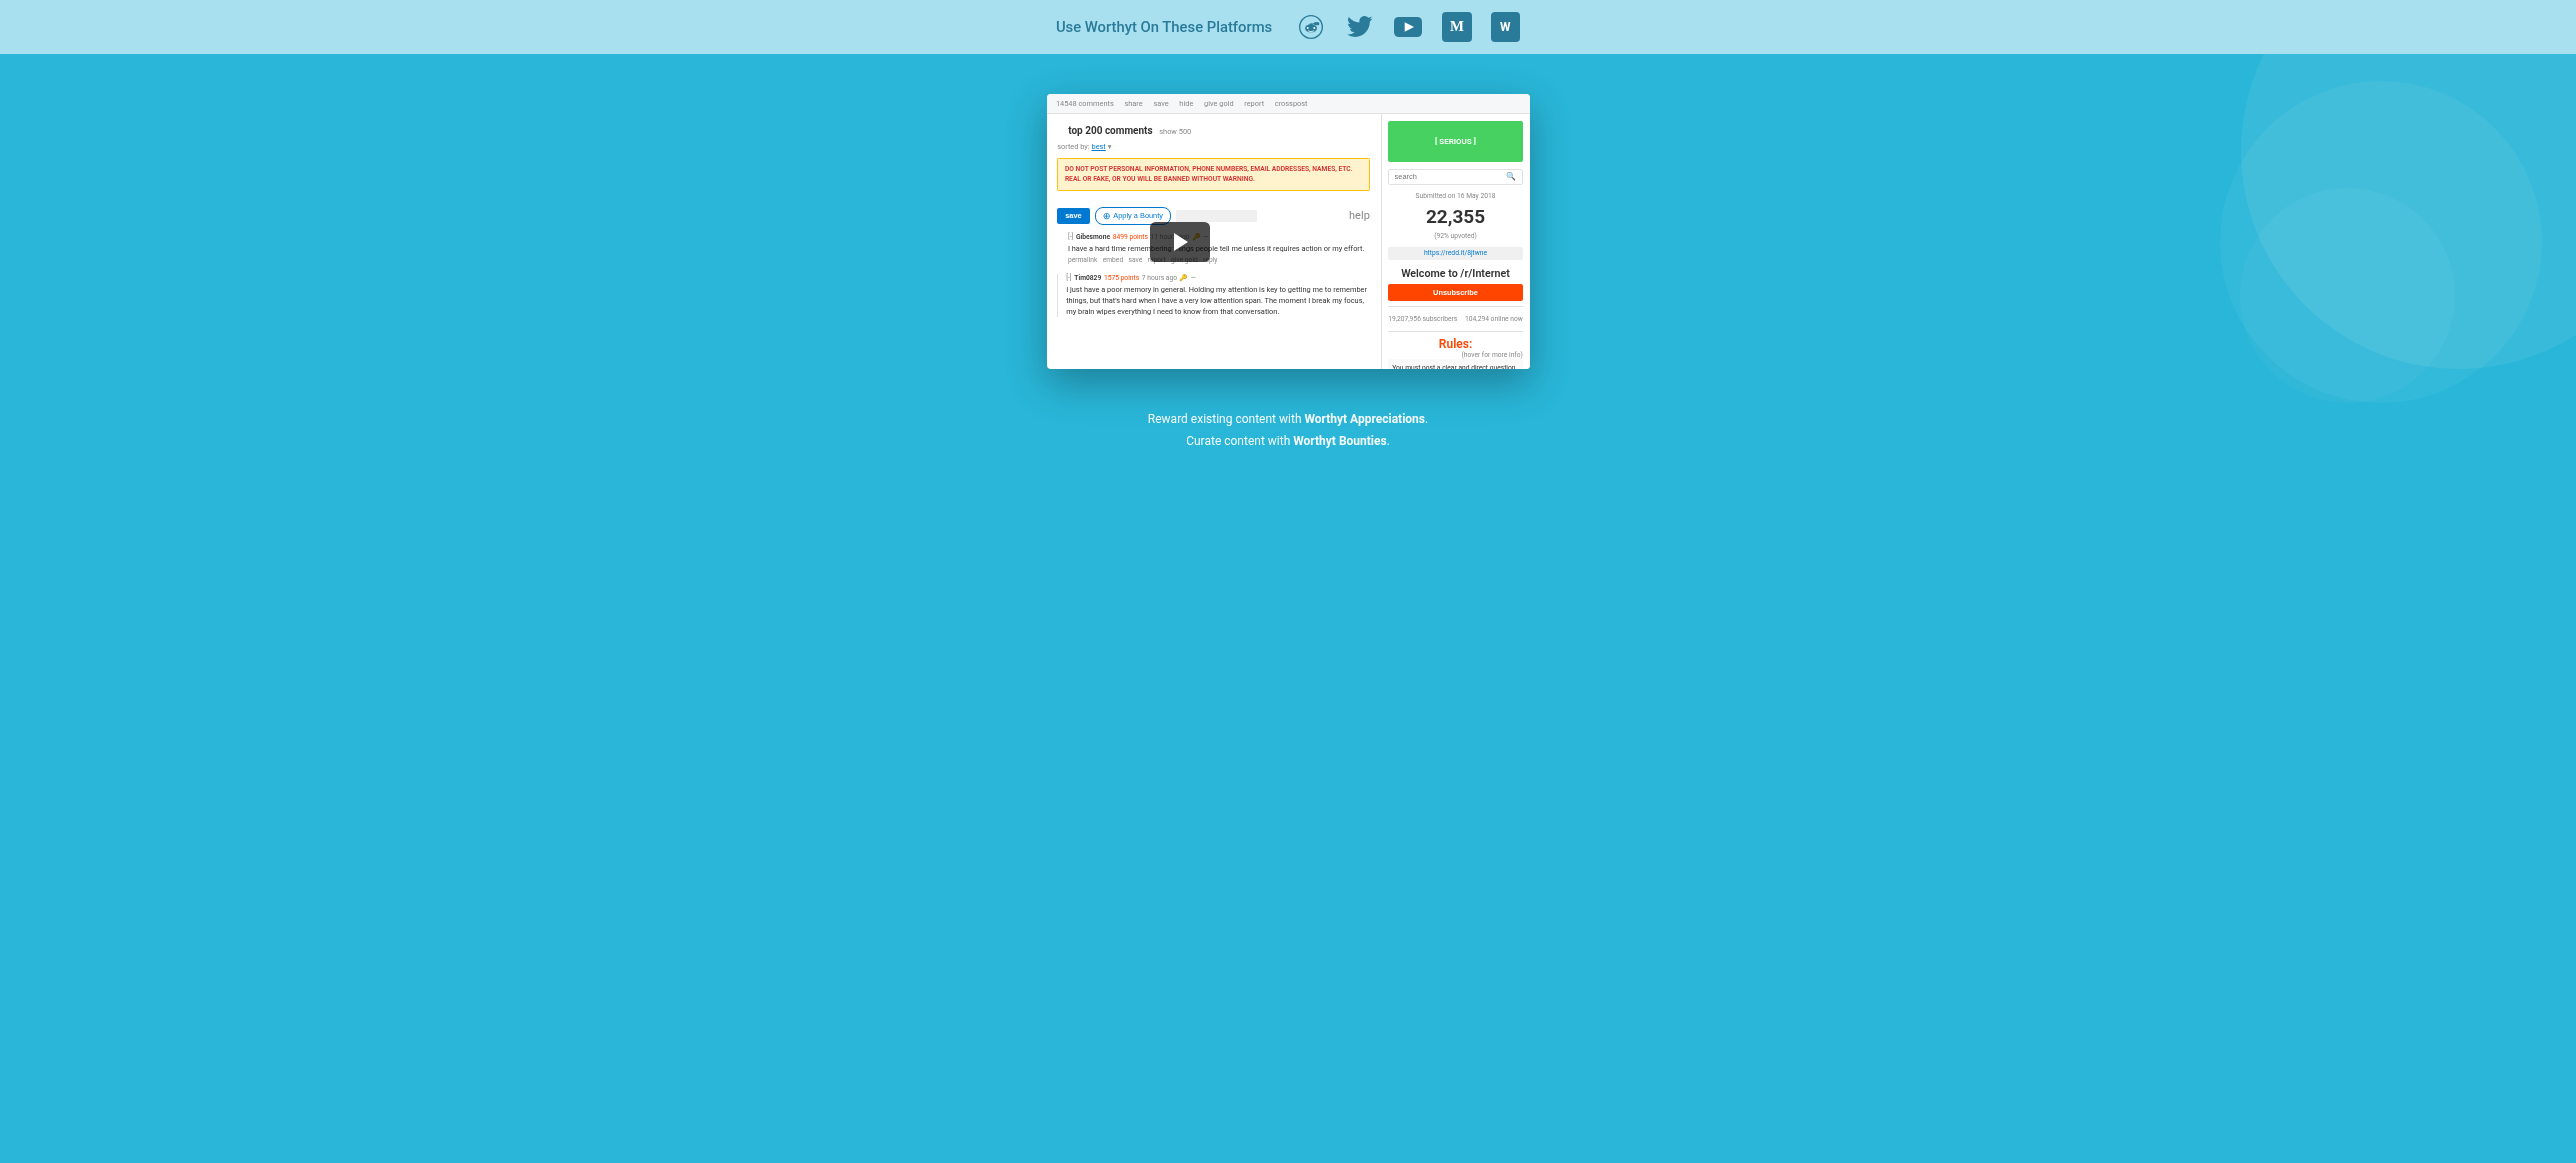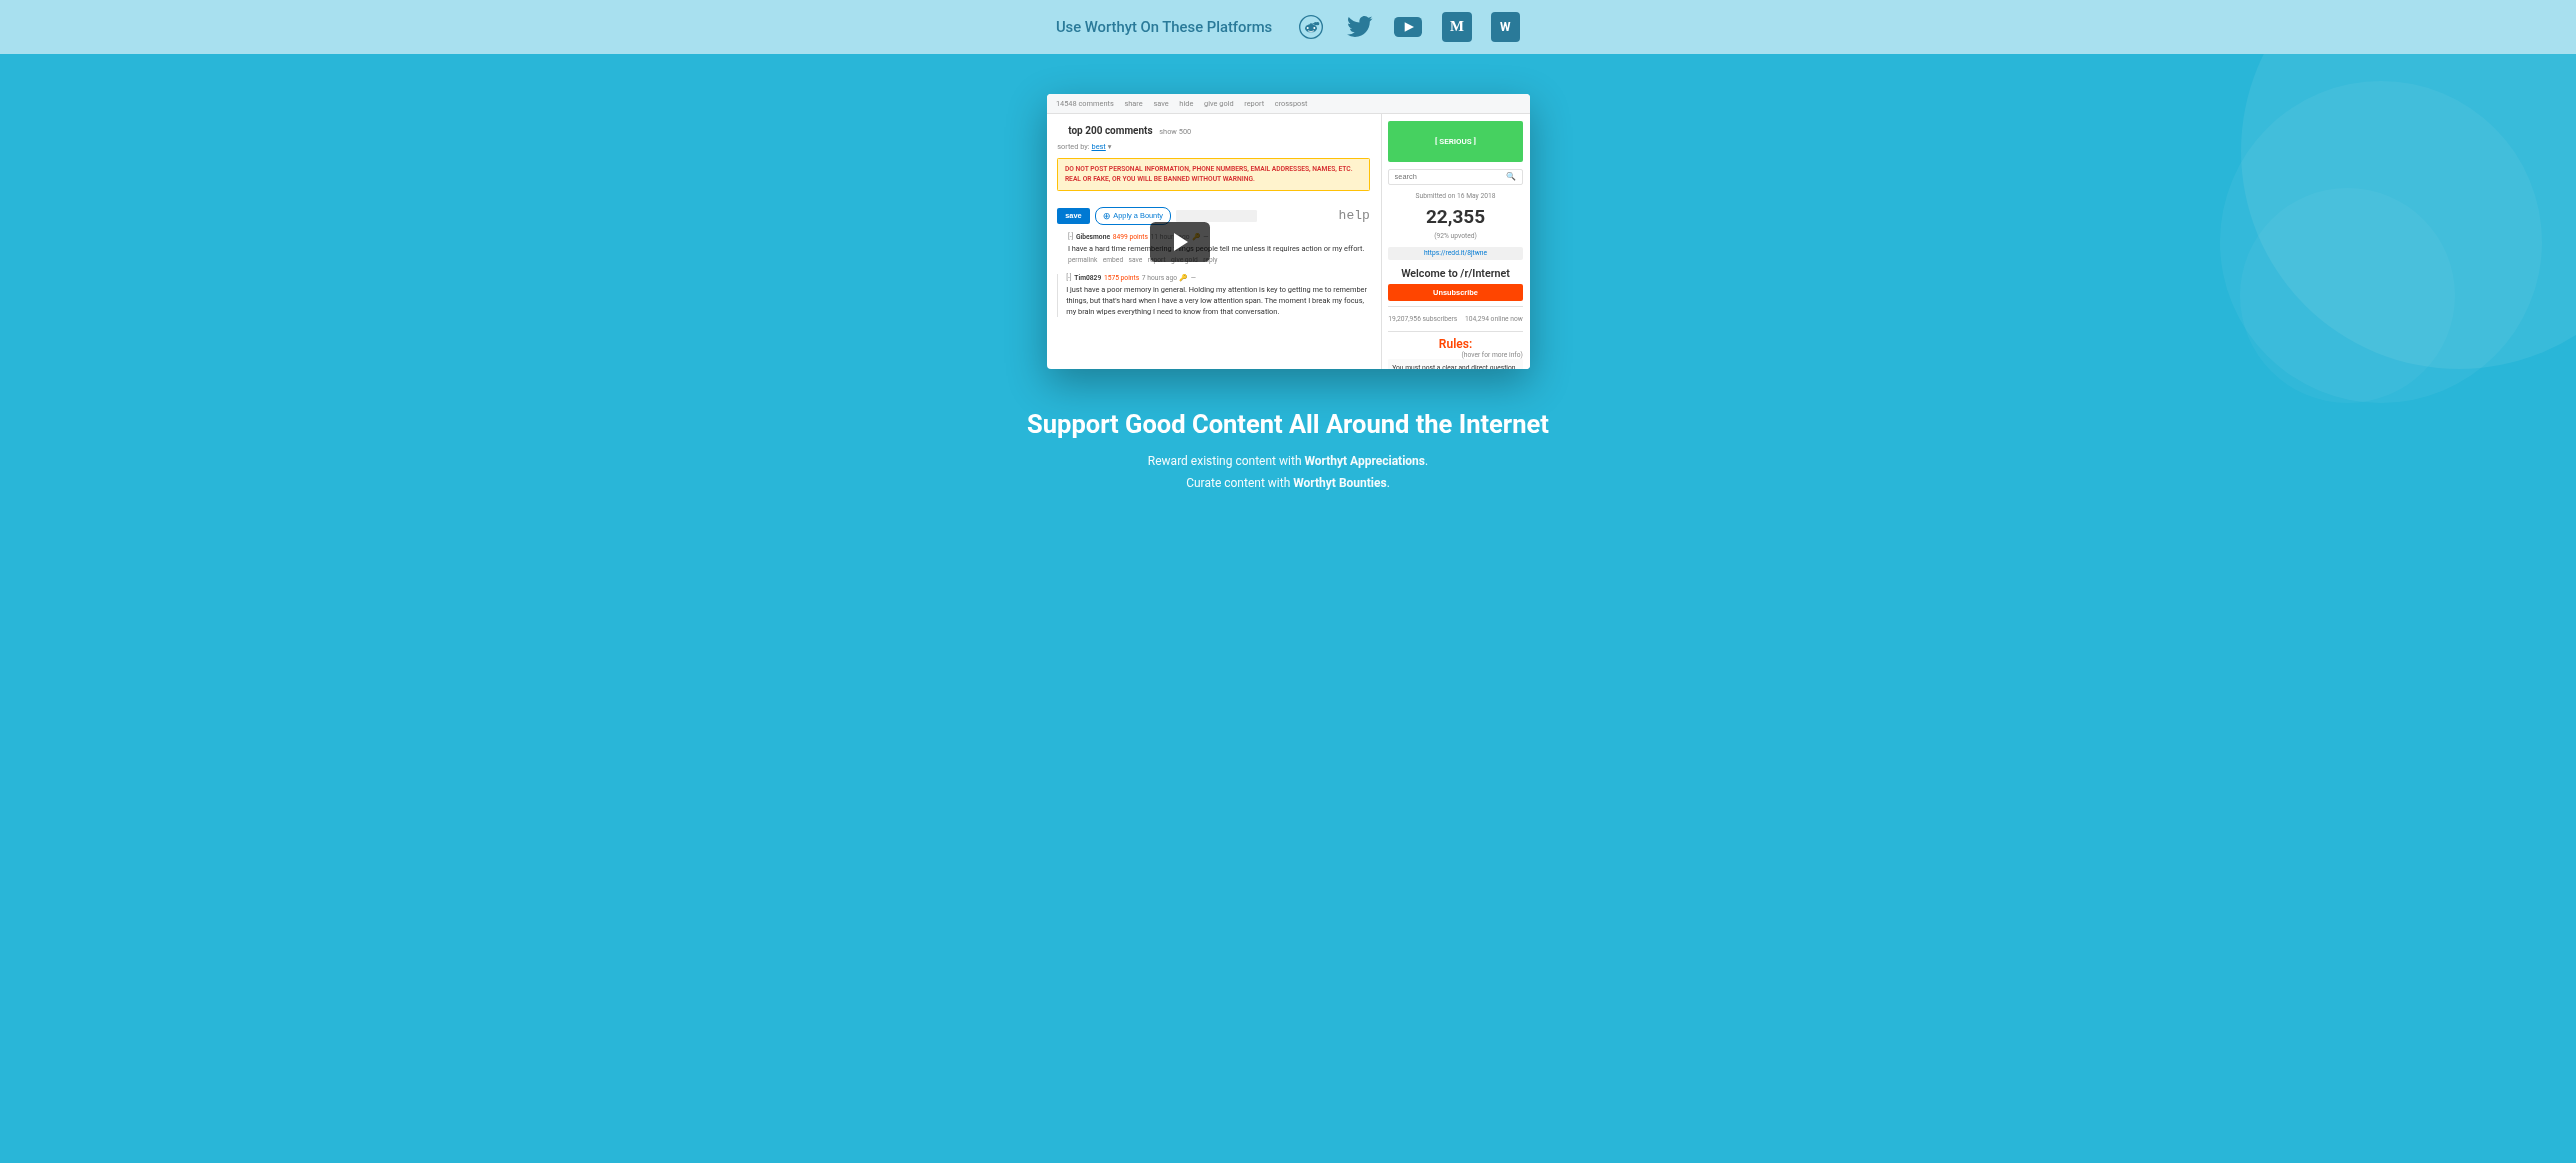--- a/index.html
+++ b/index.html
@@ -172,23 +172,22 @@
     .content-placeholder {
       background: #f0f0f0;
       height: 12px;
       border-radius: 1.3px;
       width: 81px;
       display: inline-block;
     }
 
     .help-text {
       color: #888;
-      font-size: 13px;
+      font-size: 11px;
       margin-left: auto;
-      font-family: Liberation Mono, monospace;
     }
 
     .comment-item {
       margin-bottom: 9.4px;
       position: relative;
     }
 
     .comment-meta {
       font-size: 6.7px;
       color: #888;
@@ -576,21 +575,20 @@
         <div class="rules-section">
           <div class="rules-title">Rules:</div>
           <div class="rules-hint">(hover for more info)</div>
           <div class="rules-text">You must post a clear and direct question in the title. The title may contain two, short, necessary context sentences. No text is allowed in the textbox. Your thoughts/ go in the ...</div>
         </div>
       </div>
     </div>
   </div>
 
   <div class="bottom-section">
-    <div class="bottom-title">Support Good Content All Around the Internet</div>
     <div class="bottom-subtitle">
       <span>Reward existing content with </span><strong>Worthyt Appreciations</strong><span>.</span><br>
       <span>Curate content with </span><strong>Worthyt Bounties</strong><span>.</span>
     </div>
   </div>
 
 </div>
 
 
 </body></html>

